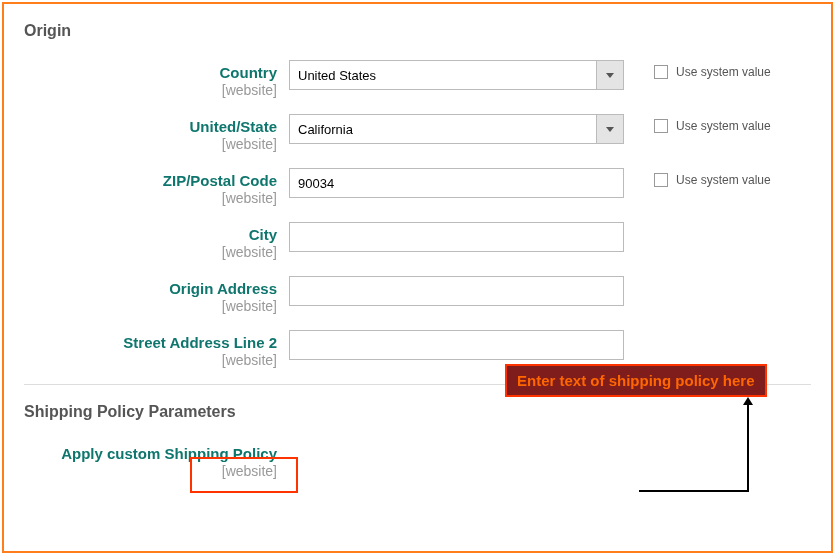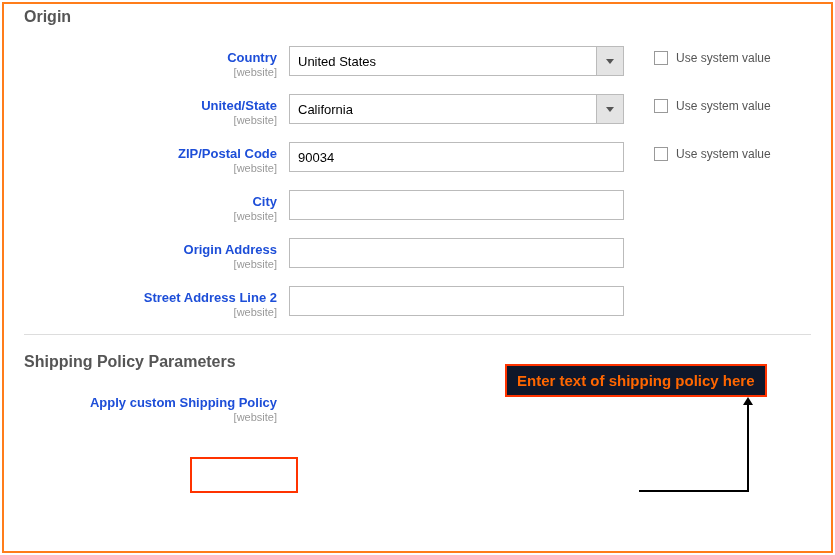--- a/index.html
+++ b/index.html
@@ -14,47 +14,47 @@
       background: #fff;
       width: 835px;
       height: 555px;
       position: relative;
     }
     .container {
       border: 2px solid #ff7d1a;
       width: 831px;
       height: 551px;
       margin: 2px;
-      padding: 4px 20px;
+      padding: 18px 20px;
       position: relative;
     }
     .section-title {
       font-size: 16px;
       color: #555;
       font-weight: 600;
       margin-bottom: 20px;
     }
     .field-row {
       display: flex;
       align-items: flex-start;
       margin-bottom: 16px;
     }
     .field-label {
       width: 265px;
       text-align: right;
       padding-right: 12px;
       padding-top: 4px;
     }
     .field-label .label-text {
-      font-size: 13px;
-      color: #1d4ed8;
+      font-size: 15px;
+      color: #0f766e;
       font-weight: 600;
     }
     .field-label .scope {
-      font-size: 11px;
+      font-size: 14px;
       color: #999;
       display: block;
       margin-top: 1px;
     }
     .field-input {
       width: 335px;
       position: relative;
       border-radius: 12px;
     }
     .text-input {
@@ -144,21 +144,21 @@
       position: absolute;
       border: 2px solid #ff3300;
     }
     .annotation-text {
       position: absolute;
       color: #ff6600;
       font-weight: bold;
       font-size: 15px;
       border: 2px solid #ff3300;
       padding: 6px 10px;
-      background: #0f172a;
+      background: #7f1d1d;
     }
     .arrow-line {
       position: absolute;
       background: #000;
     }
     .arrow-head {
       position: absolute;
       width: 0;
       height: 0;
     }

